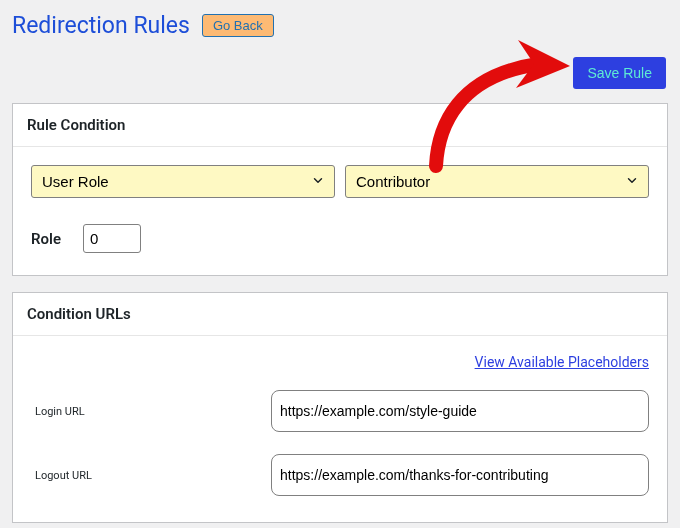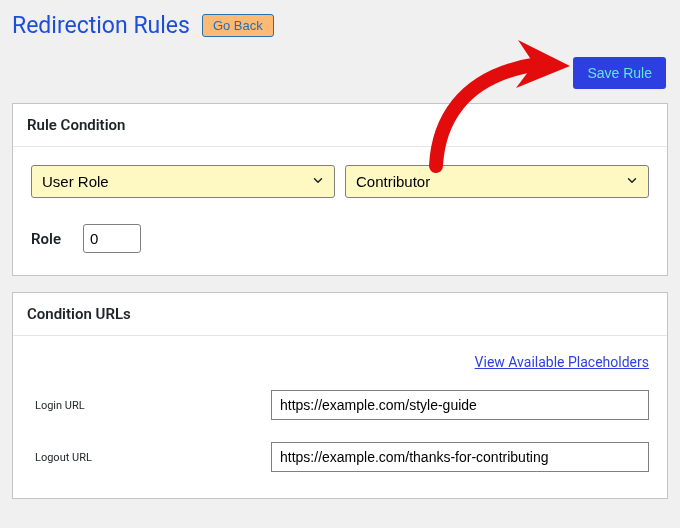--- a/index.html
+++ b/index.html
@@ -122,22 +122,22 @@
     }
     .url-label {
       width: 240px;
       font-size: 11px;
       font-weight: 400;
       padding-left: 4px;
     }
     .url-input {
       flex: 1;
       border: 1px solid #808080;
-      border-radius: 0;
-      padding: 6px 8px;
+      border-radius: 8px;
+      padding: 12px 8px;
       font-size: 14px;
     }
     .annotation-arrow {
       position: absolute;
       left: 418px;
       top: 36px;
       pointer-events: none;
     }
   </style>
 </head>

